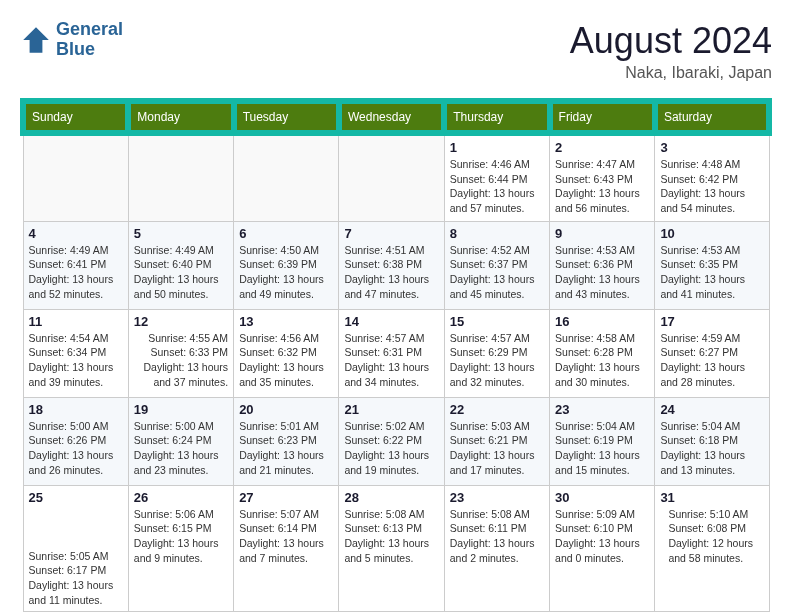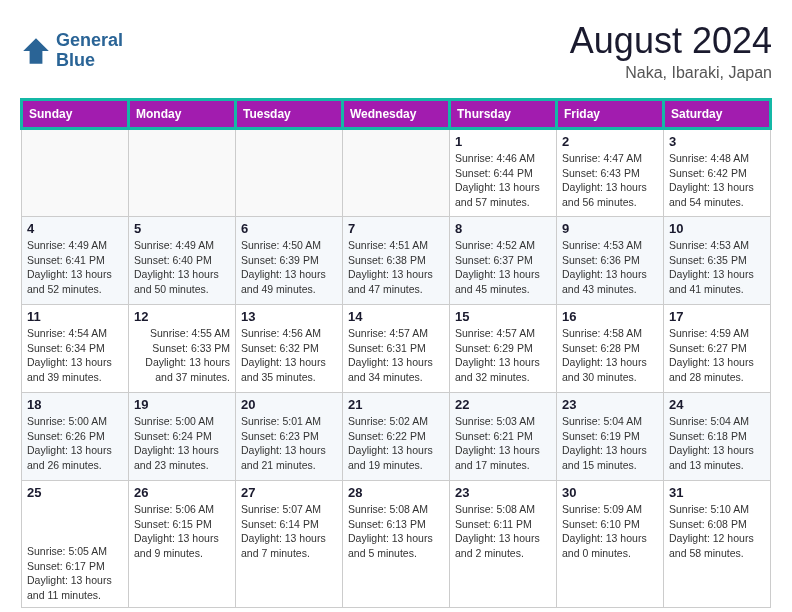--- a/index.html
+++ b/index.html
@@ -6,21 +6,21 @@
     body {
       font-family: Arial, sans-serif;
       background: #fff;
       width: 792px;
       min-height: 612px;
       padding: 20px;
     }
     .header {
       display: flex;
       justify-content: space-between;
-      align-items: center;
+      align-items: flex-start;
       margin-bottom: 16px;
     }
     .logo {
       display: flex;
       align-items: center;
       gap: 4px;
     }
     .logo-text {
       font-size: 18px;
       font-weight: bold;
@@ -46,27 +46,27 @@
       font-size: 16px;
       color: #555;
       margin-top: 2px;
     }
     table {
       width: 100%;
       border-collapse: collapse;
       font-size: 11px;
     }
     thead tr th {
-      background-color: #a21caf;
+      background-color: #4d7c0f;
       color: #fff;
       text-align: left;
       padding: 6px 6px;
       font-size: 12px;
-      font-weight: bold;
-      border: 3px solid #14b8a6;
+      font-weight: normal;
+      border: 6px solid #14b8a6;
     }
     tbody tr td {
       border: 1px solid #ccc;
       vertical-align: top;
       padding: 4px 5px;
       height: 88px;
       background: #fff;
     }
     tbody tr td.empty {
       background: #f9f9f9;
@@ -336,20 +336,20 @@
         </td>
         <td>
           <div class="day-number">30</div>
           <div class="day-info" style="white-space: pre-line;">Sunrise: 5:09 AM
 Sunset: 6:10 PM
 Daylight: 13 hours
 and 0 minutes.</div>
         </td>
         <td>
           <div class="day-number">31</div>
-          <div class="day-info" style="white-space: pre-line;">Sunrise: 5:10 AM
+          <div class="day-info" style="white-space: pre-line; margin-left: 8px;">Sunrise: 5:10 AM
 Sunset: 6:08 PM
 Daylight: 12 hours
 and 58 minutes.</div>
         </td>
       </tr>
     </tbody>
 </table>
 
 </body></html>

